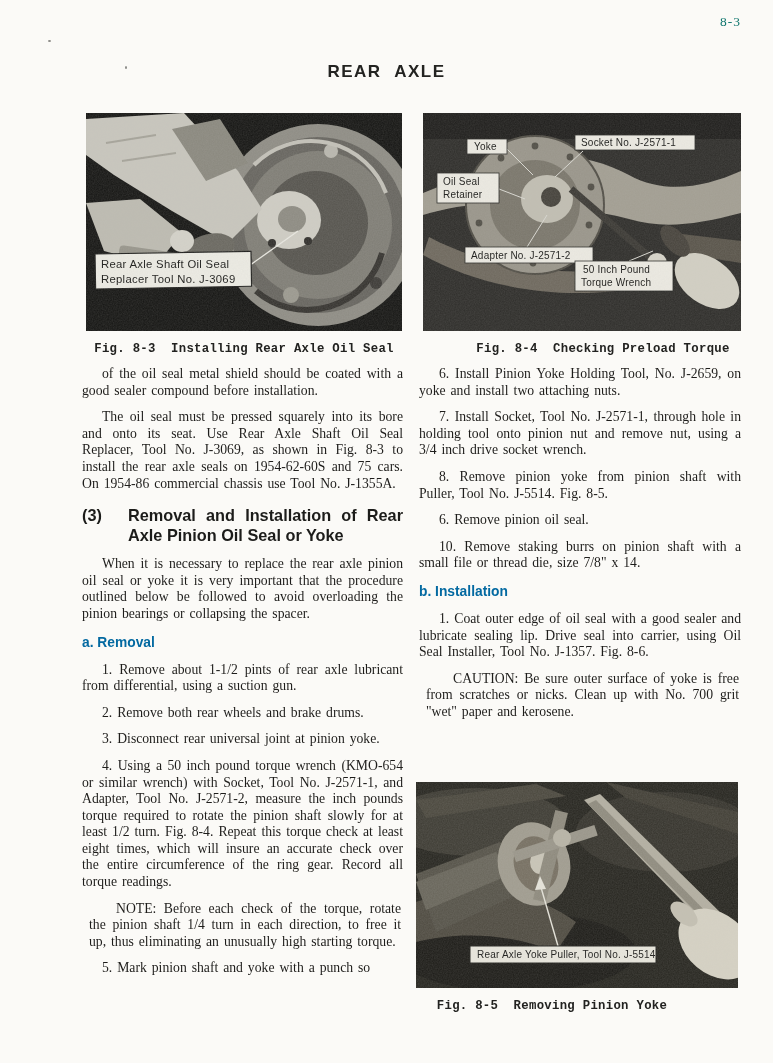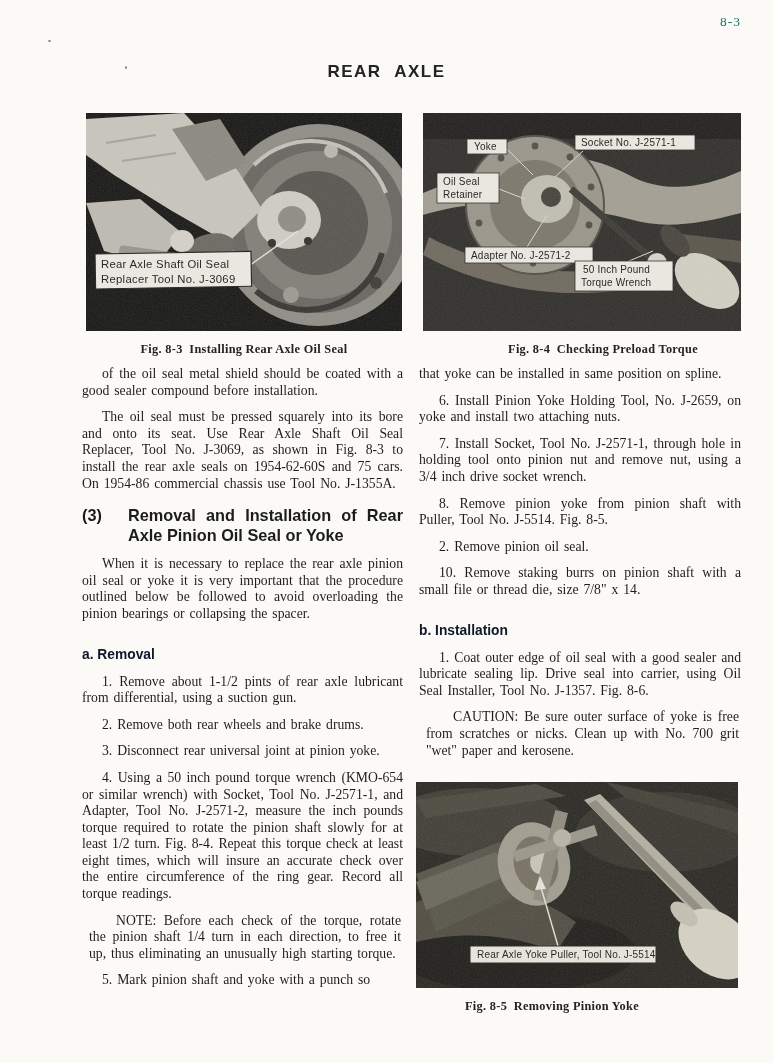--- a/index.html
+++ b/index.html
@@ -25,21 +25,21 @@
     letter-spacing:1.5px;word-spacing:7px;color:#232321;
   }
 
   .figure{position:absolute;}
   .fig1{left:86px;top:113px;width:316px;}
   .fig2{left:423px;top:113px;width:360px;}
   .fig3{left:416px;top:782px;width:272px;}
   .figure svg{display:block;}
   .caption{
     margin-top:11px;text-align:center;
-    font-family:Liberation Serif, serif;
+    font-family:Liberation Mono, monospace;
     font-weight:bold;font-size:12.3px;letter-spacing:.3px;
     color:#222220;white-space:pre;
   }
 
   .col{position:absolute;top:366px;text-align:justify;}
   .col-left{left:82px;width:321px;}
   .col-right{left:419px;width:322px;}
 
   .col p{
     margin:0 0 10px 0;
@@ -52,21 +52,21 @@
   .section-head{
     display:flex;
     font-family:"Liberation Sans", sans-serif;
     font-weight:bold;font-size:16.3px;line-height:20px;
     margin:13px 0 11px 0;color:#1c1c1a;
   }
   .section-head .num{flex:none;width:46px;}
   .subhead{
     font-family:"Liberation Sans", sans-serif;
     font-weight:bold;font-size:13.8px;line-height:16px;
-    margin:24px 0 11px 0;color:#0f172a;text-align:left;
+    margin:12px 0 11px 0;color:#0369a1;text-align:left;
   }
 
   svg text{
     font-family:"Liberation Sans", sans-serif;
     fill:#171715;
   }
   .photo-label{font-size:10px;letter-spacing:.2px;}
   .photo-label-lg{font-size:11.3px;letter-spacing:.3px;}
 </style>
 </head>
@@ -209,25 +209,24 @@
   <div class="subhead">a. Removal</div>
   <p>1. Remove about 1-1/2 pints of rear axle lubricant from differential, using a suction gun.</p>
   <p>2. Remove both rear wheels and brake drums.</p>
   <p>3. Disconnect rear universal joint at pinion yoke.</p>
   <p>4. Using a 50 inch pound torque wrench (KMO-654 or similar wrench) with Socket, Tool No. J-2571-1, and Adapter, Tool No. J-2571-2, measure the inch pounds torque required to rotate the pinion shaft slowly for at least 1/2 turn. Fig. 8-4. Repeat this torque check at least eight times, which will insure an accurate check over the entire circumference of the ring gear. Record all torque readings.</p>
   <p class="inset">NOTE:  Before each check of the torque, rotate the pinion shaft 1/4 turn in each direction, to free it up, thus eliminating an unusually high starting torque.</p>
   <p>5. Mark pinion shaft and yoke with a punch so</p>
 </div>
 
 <div class="col col-right">
-  <p class="flush">that yoke can be installed in same position on spline.</p>
   <p>6. Install Pinion Yoke Holding Tool, No. J-2659, on yoke and install two attaching nuts.</p>
   <p>7. Install Socket, Tool No. J-2571-1, through hole in holding tool onto pinion nut and remove nut, using a 3/4 inch drive socket wrench.</p>
   <p>8. Remove pinion yoke from pinion shaft with Puller, Tool No. J-5514. Fig. 8-5.</p>
-  <p>2. Remove pinion oil seal.</p>
+  <p>6. Remove pinion oil seal.</p>
   <p>10. Remove staking burrs on pinion shaft with a small file or thread die, size 7/8" x 14.</p>
   <div class="subhead">b. Installation</div>
   <p>1. Coat outer edge of oil seal with a good sealer and lubricate sealing lip. Drive seal into carrier, using Oil Seal Installer, Tool No. J-1357. Fig. 8-6.</p>
   <p class="inset">CAUTION:  Be sure outer surface of yoke is free from scratches or nicks. Clean up with No. 700 grit "wet" paper and kerosene.</p>
 </div>
 
 <div class="figure fig3">
   <svg width="322" height="206" viewBox="0 0 322 206">
     <rect width="322" height="206" fill="#26251f"></rect>
     <g>

